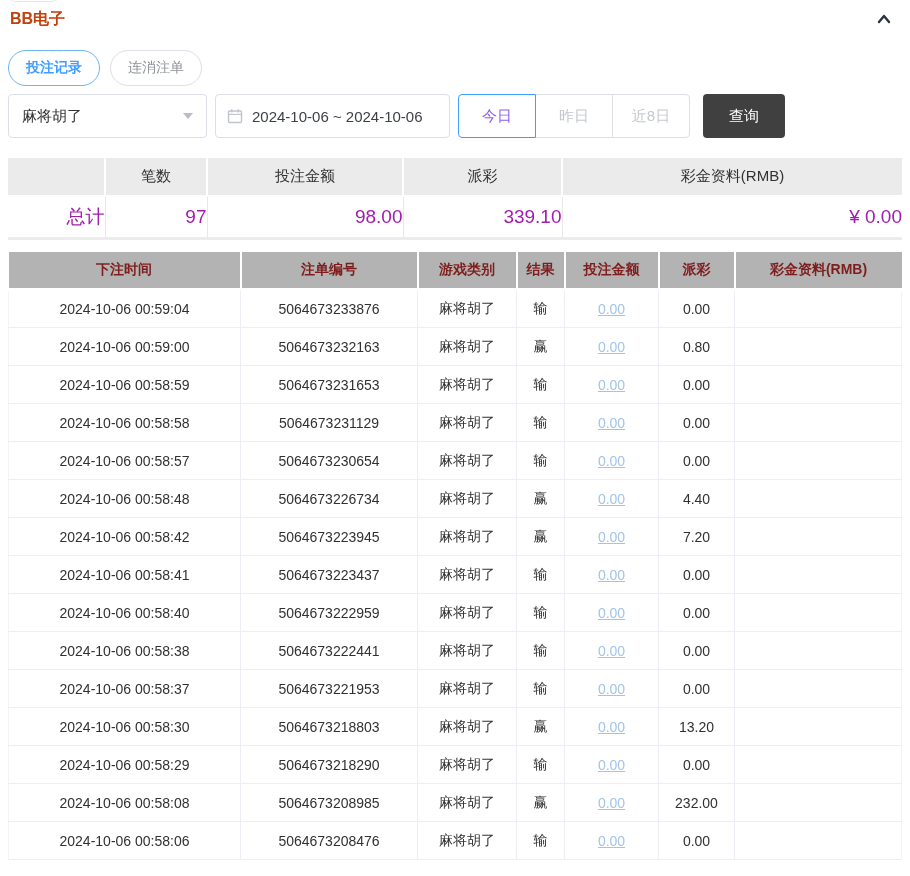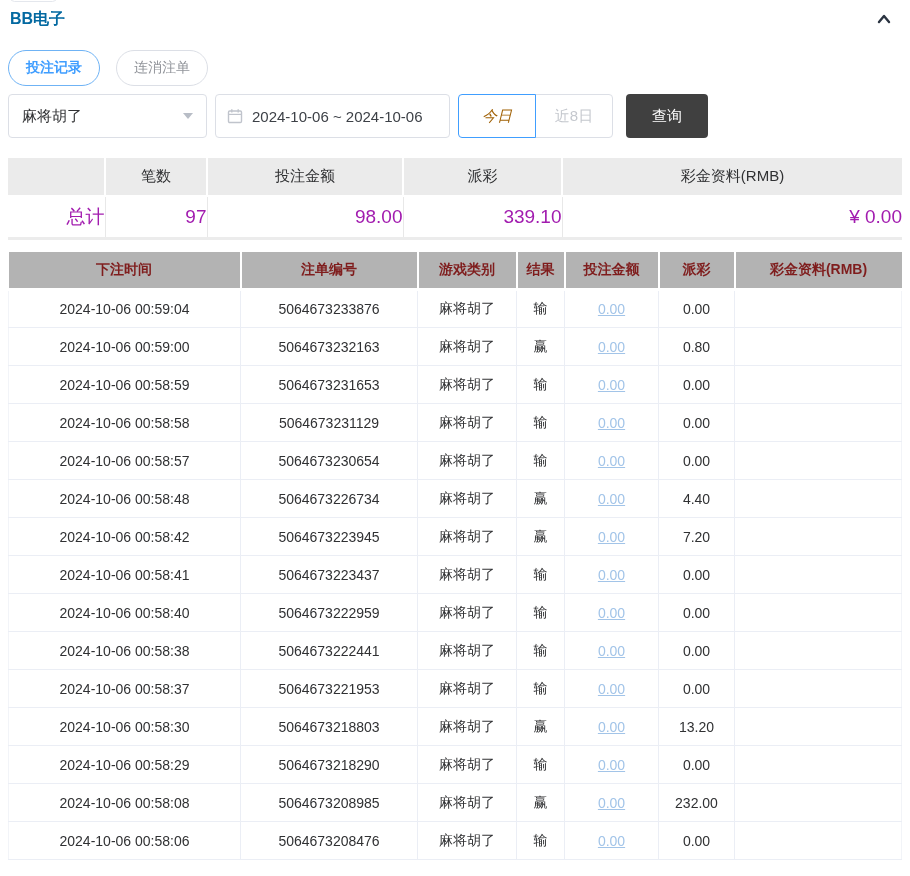--- a/index.html
+++ b/index.html
@@ -12,25 +12,25 @@
   .page { position: relative; padding: 8px 8px 0 8px; width: 910px; height: 876px; overflow: hidden; }
 
   
   .cutoff-top {
     position: absolute; left: 10px; top: -7px; width: 47px; height: 9px;
     border: 1px solid #e4e7ed; border-radius: 5px; background: #fff;
   }
 
   
   .titlebar { display: flex; justify-content: space-between; align-items: center; height: 22px; padding: 0 2px; }
-  .titlebar h2 { font-size: 16px; font-weight: bold; color: #0369a1; }
+  .titlebar h2 { font-size: 16px; font-weight: bold; color: #c2410c; }
   .collapse-btn { width: 20px; height: 20px; display: flex; align-items: center; justify-content: center; cursor: pointer; margin-right: 6px; }
 
   
-  .tabs { margin-top: 20px; display: flex; gap: 16px; }
+  .tabs { margin-top: 20px; display: flex; gap: 10px; }
   .tab {
     height: 36px; padding: 0 17px; border-radius: 18px; background: #fff;
     border: 1px solid #dcdfe6; color: #909399; font-size: 14px; cursor: pointer;
     font-family: inherit; display: inline-flex; align-items: center;
   }
   .tab.active { border-color: #6fb3f5; color: #409eff; font-weight: bold; }
 
   
   .toolbar { margin-top: 8px; display: flex; align-items: center; }
   .select {
@@ -48,21 +48,21 @@
     font-size: 15px; color: #3d4147; cursor: pointer; background: #fff;
   }
   .quick-group { margin-left: 8px; display: flex; }
   .quick {
     width: 78px; height: 44px; background: #fff; border: 1px solid #dcdfe6;
     font-size: 15px; color: #c5c8ce; cursor: pointer; font-family: inherit;
     margin-left: -1px; position: relative;
   }
   .quick:first-child { border-radius: 4px 0 0 4px; margin-left: 0; }
   .quick:last-child { border-radius: 0 4px 4px 0; }
-  .quick.active { color: #a16207; border-color: #409eff; z-index: 2; font-style: italic; }
+  .quick.active { color: #8b5cf6; border-color: #409eff; z-index: 2; }
   .search-btn {
     margin-left: 13px; width: 82px; height: 44px; border: none; border-radius: 4px;
     background: #404040; color: #ffffff; font-size: 15px; cursor: pointer; font-family: inherit;
   }
 
   
   table { border-collapse: collapse; width: 100%; table-layout: fixed; }
   .summary { margin-top: 20px; }
   .summary th {
     background: #ebebeb; height: 38px; font-weight: normal; font-size: 15px; color: #303133;
@@ -123,20 +123,21 @@
           <rect x="1.5" y="3" width="13" height="11.5" rx="1.2" stroke="#c0c4cc" stroke-width="1.4"></rect>
           <line x1="4.8" y1="1.2" x2="4.8" y2="4.6" stroke="#c0c4cc" stroke-width="1.4"></line>
           <line x1="11.2" y1="1.2" x2="11.2" y2="4.6" stroke="#c0c4cc" stroke-width="1.4"></line>
           <line x1="1.5" y1="6.4" x2="14.5" y2="6.4" stroke="#c0c4cc" stroke-width="1.2"></line>
         </svg>
       </span>
       <span>2024-10-06 ~ 2024-10-06</span>
     </div>
     <div class="quick-group">
       <button class="quick active">今日</button>
+      <button class="quick">昨日</button>
       <button class="quick">近8日</button>
     </div>
     <button class="search-btn">查询</button>
   </div>
 
   <table class="summary">
     <colgroup>
       <col style="width:97px">
         <col style="width:102px">
         <col style="width:196px">

